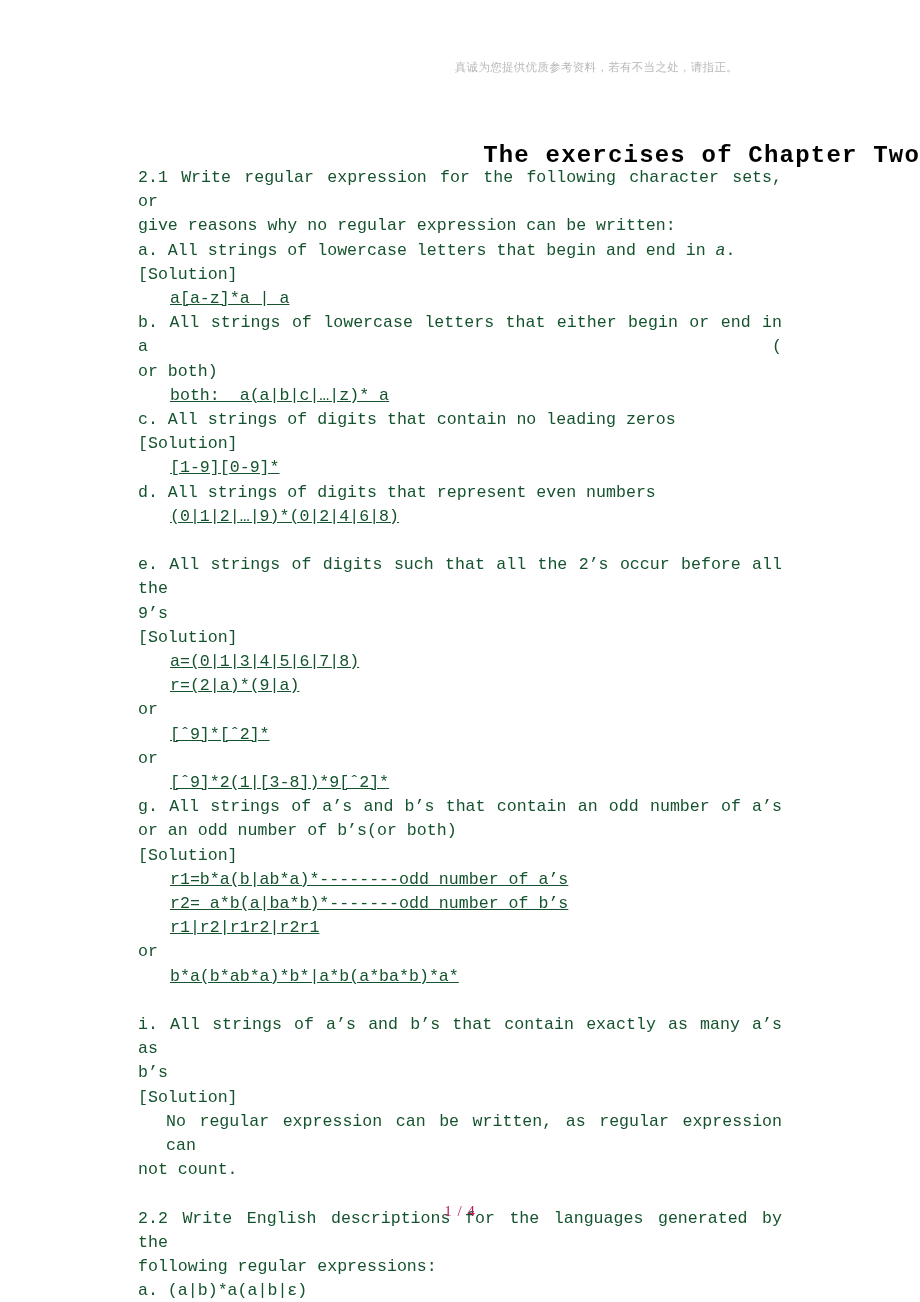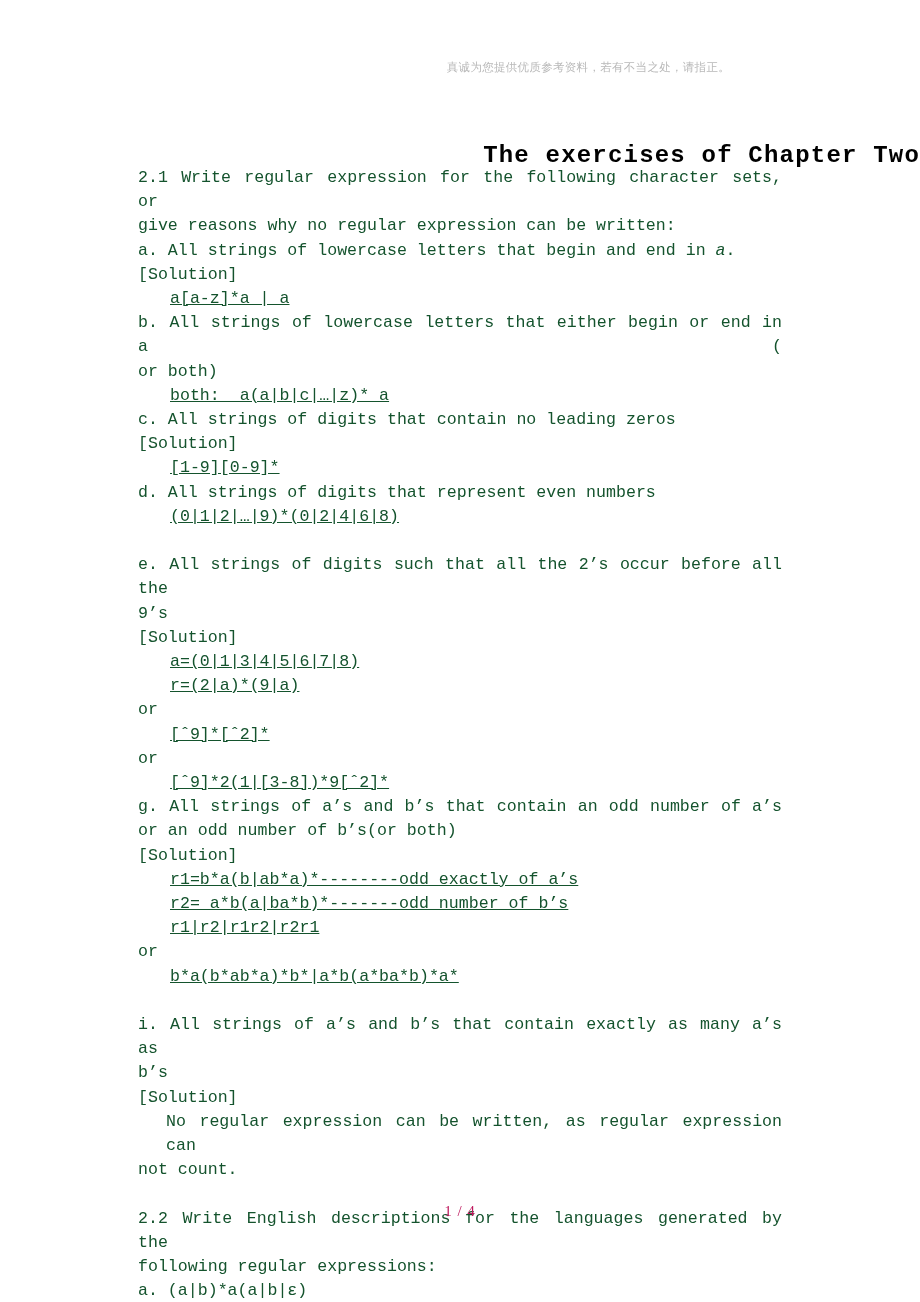--- a/index.html
+++ b/index.html
@@ -15,20 +15,21 @@
     color: #000000;
     overflow: hidden;
   }
 
   .page {
     position: absolute;
     left: 0;
     top: 0;
     width: 868px;
     height: 1302px;
+    padding-left: 8px;
   }
 
   
   .doc-header {
     position: absolute;
     top: 60px;
     right: 138px;
     font-family: "DejaVu Sans", sans-serif;
     font-size: 11.5px;
     color: #b9b9b9;
@@ -144,21 +145,21 @@
     <div class="ln left ind">a=(0|1|3|4|5|6|7|8)</div>
     <div class="ln left ind">r=(2|a)*(9|a)</div>
     <div class="ln left">or</div>
     <div class="ln left ind">[ˆ9]*[ˆ2]*</div>
     <div class="ln left">or</div>
     <div class="ln left ind">[ˆ9]*2(1|[3-8])*9[ˆ2]*</div>
 
     <div class="ln just">g. All strings of a’s and b’s that contain an odd number of a’s</div>
     <div class="ln left">or an odd number of b’s(or both)</div>
     <div class="ln left">[Solution]</div>
-    <div class="ln left ind">r1=b*a(b|ab*a)*--------odd exactly of a’s</div>
+    <div class="ln left ind">r1=b*a(b|ab*a)*--------odd number of a’s</div>
     <div class="ln left ind">r2= a*b(a|ba*b)*-------odd number of b’s</div>
     <div class="ln left ind">r1|r2|r1r2|r2r1</div>
     <div class="ln left">or</div>
     <div class="ln left ind">b*a(b*ab*a)*b*|a*b(a*ba*b)*a*</div>
 
     <div class="gap"></div>
 
     <div class="ln just">i. All strings of a’s and b’s that contain exactly as many a’s as</div>
     <div class="ln left">b’s</div>
     <div class="ln left">[Solution]</div>

